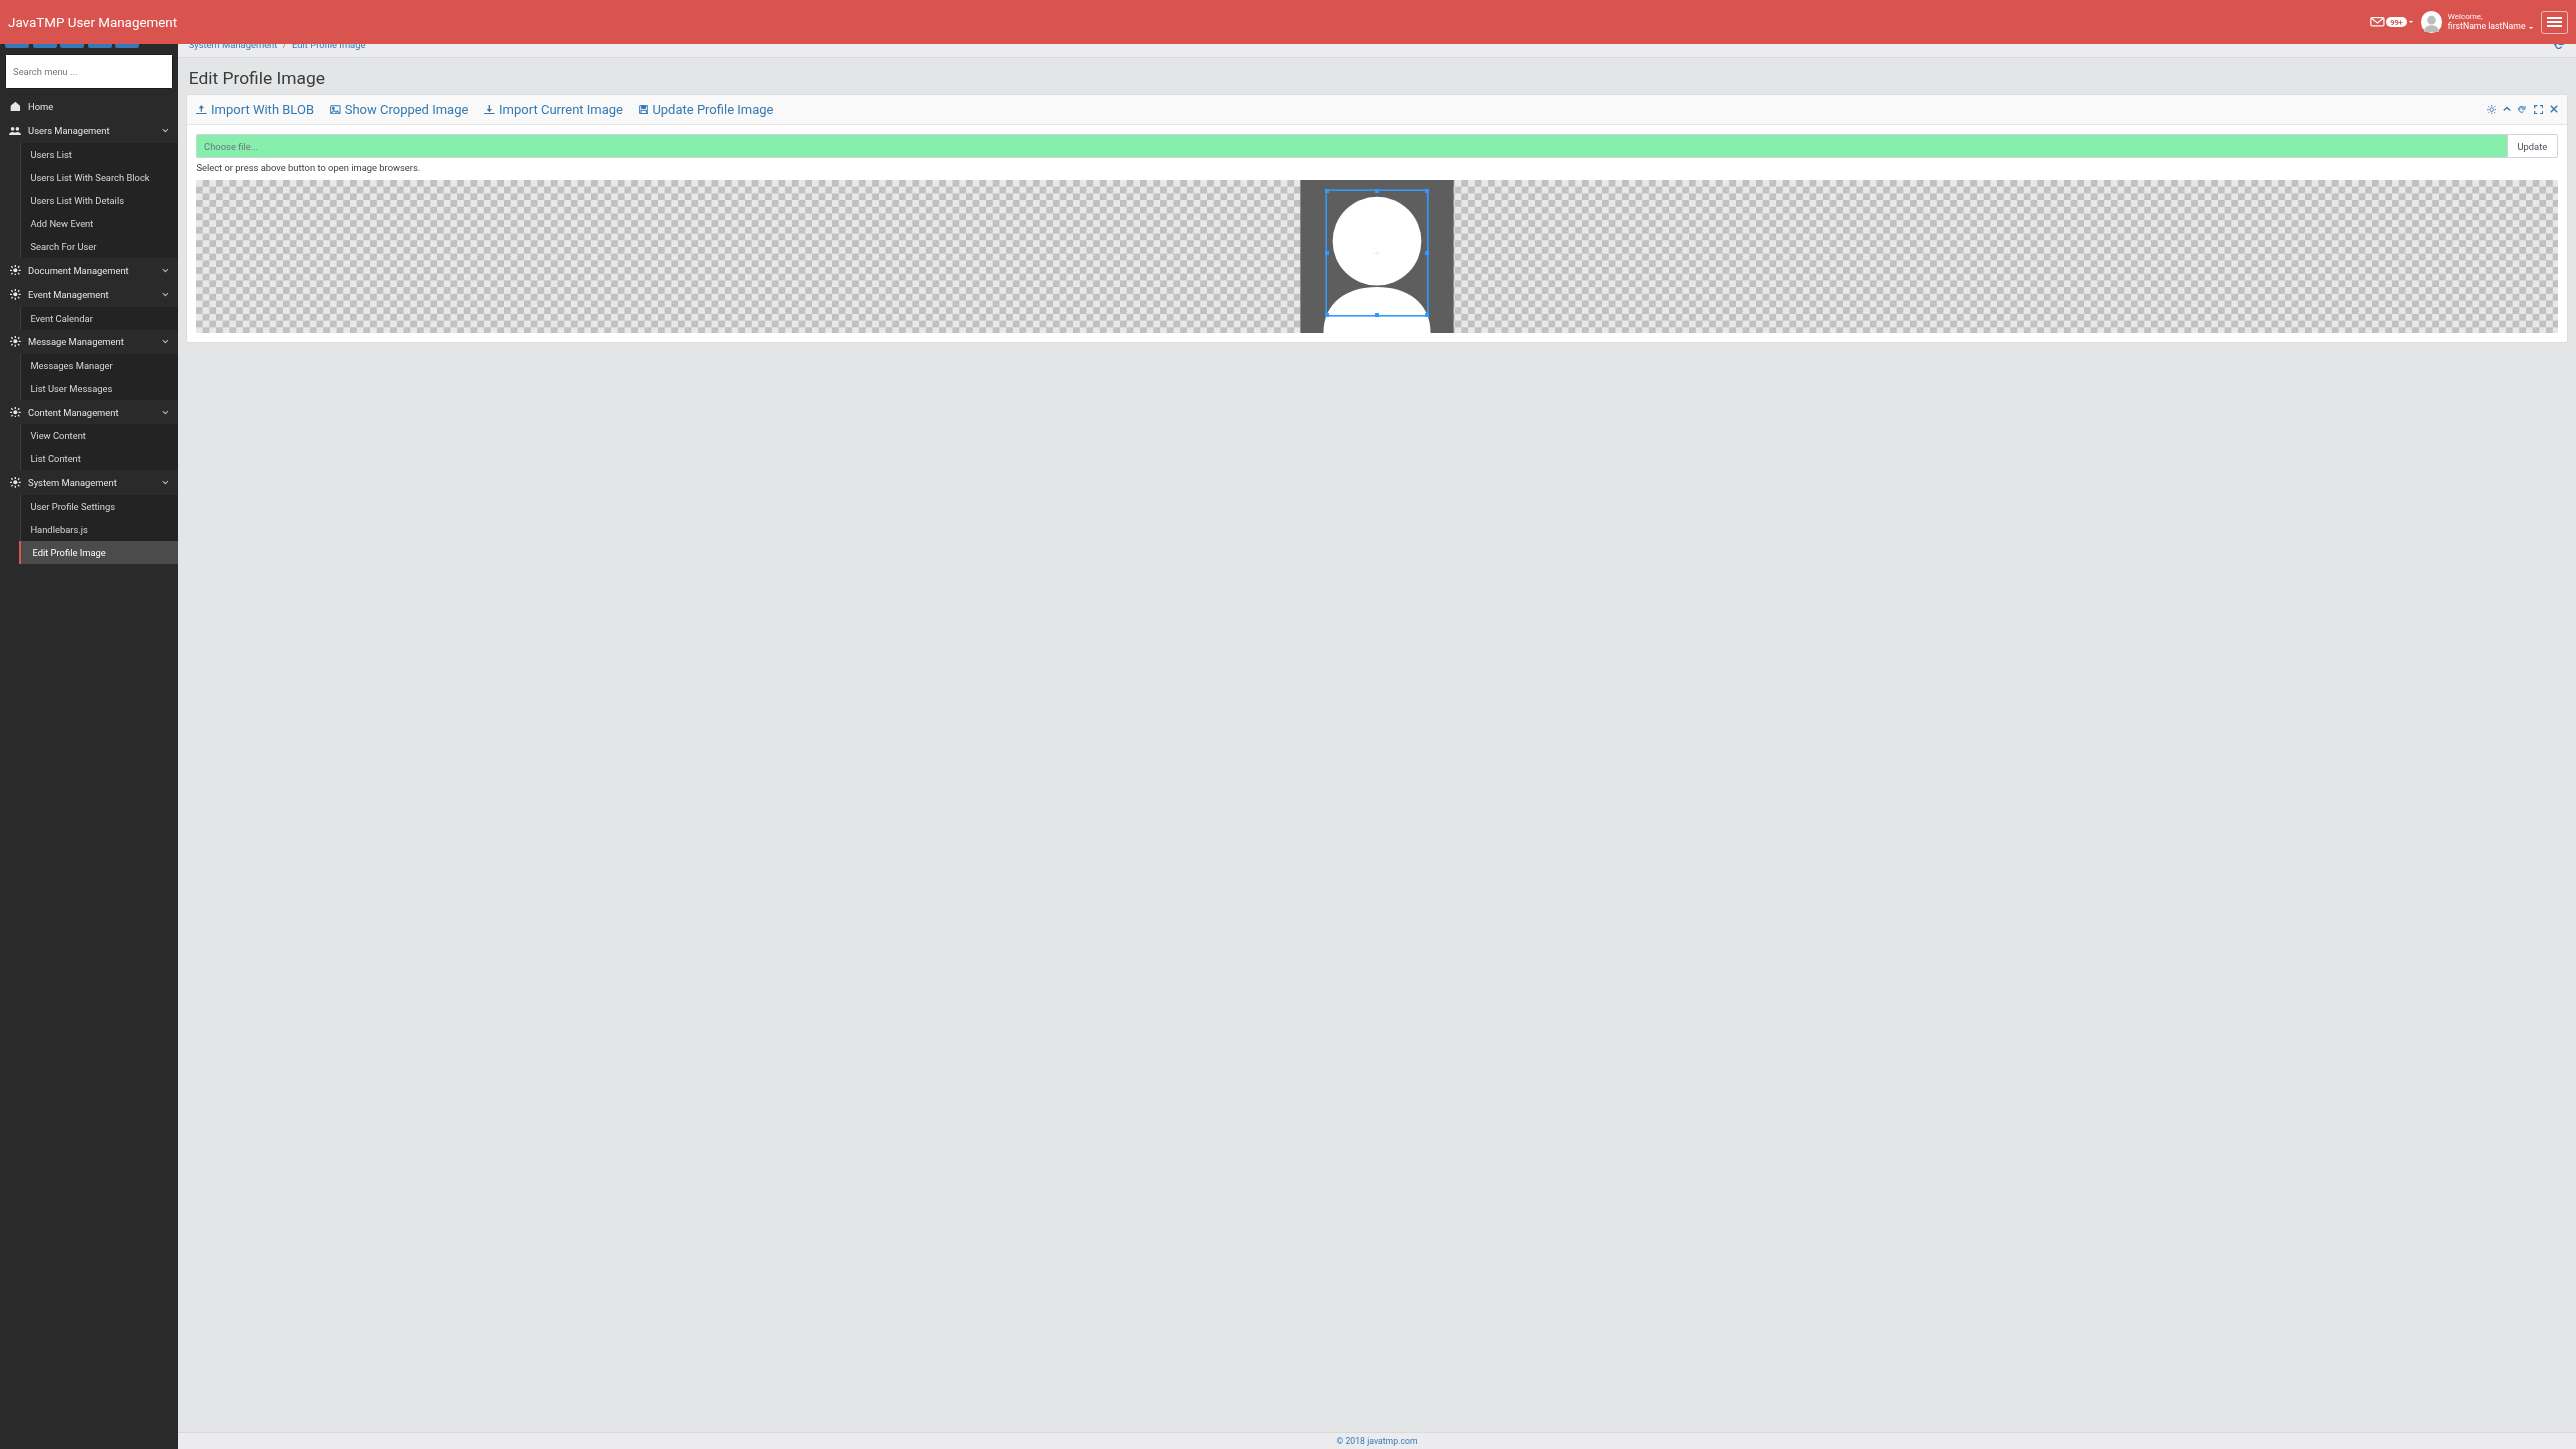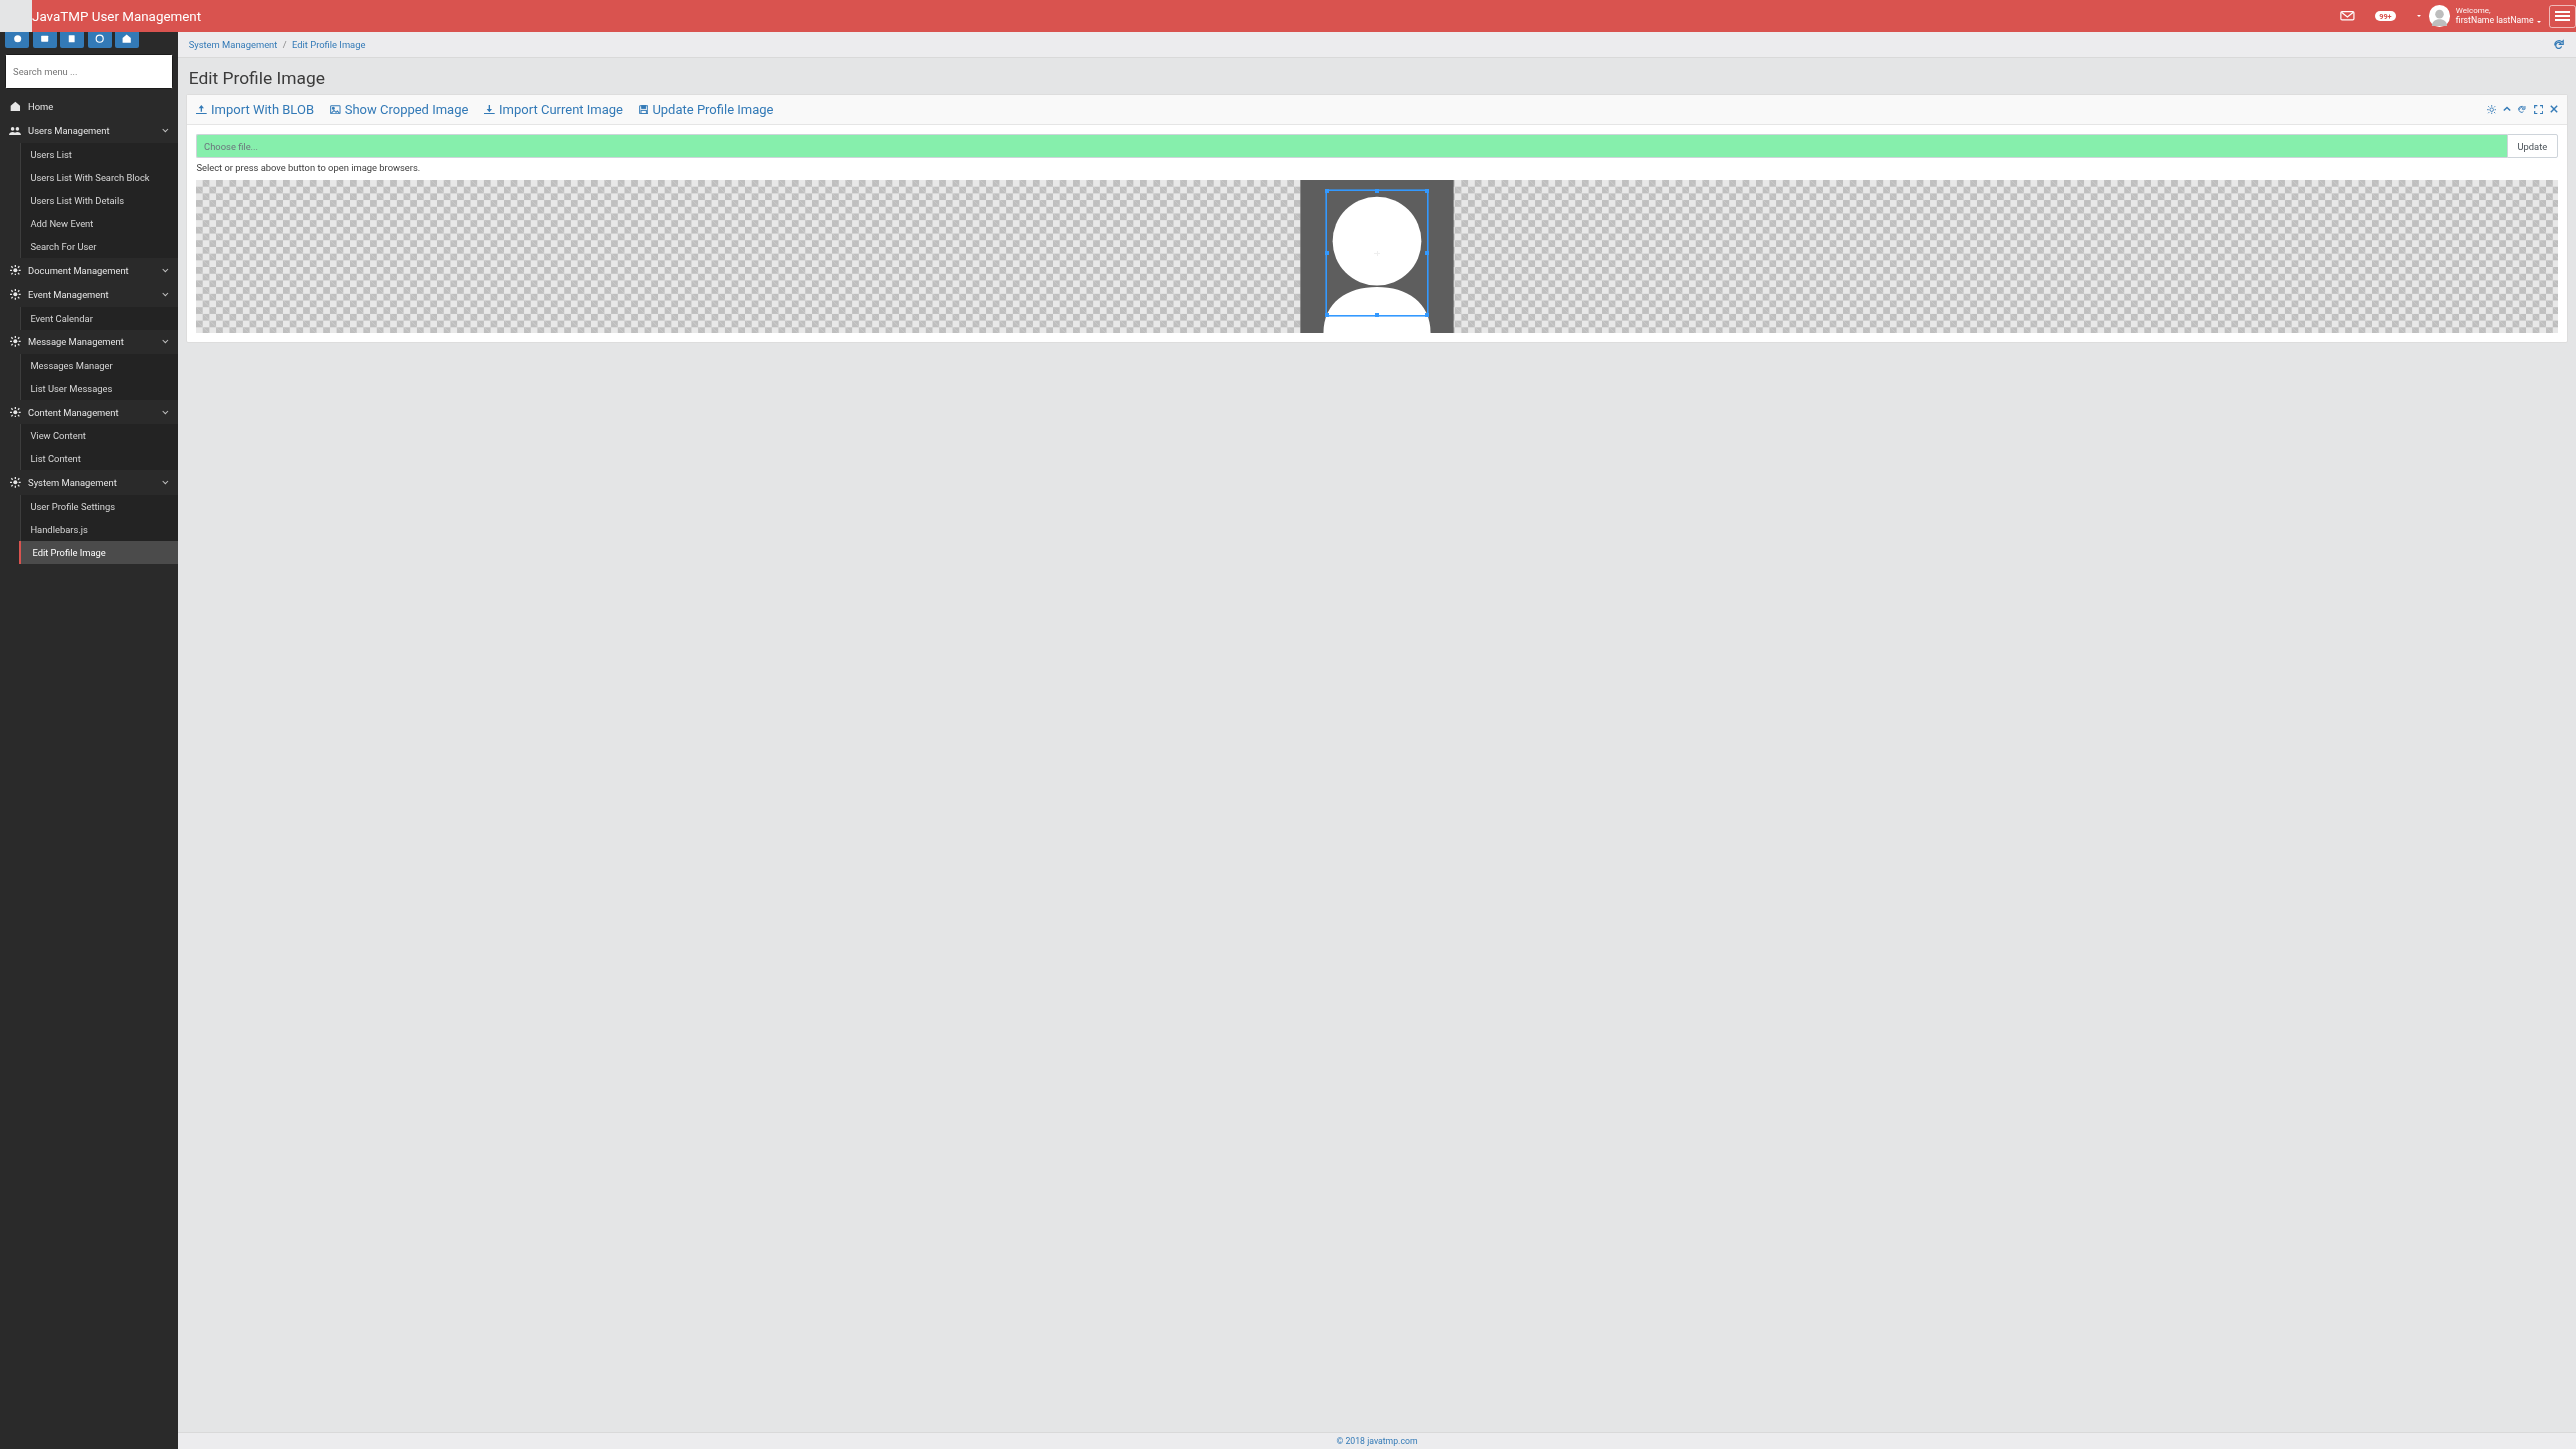--- a/index.html
+++ b/index.html
@@ -1,27 +1,27 @@
 <!DOCTYPE html>
 <html style="font-size:10.7px"><head>
 <meta charset="utf-8">
 <style>
 * { margin: 0; padding: 0; box-sizing: border-box; font-family: -apple-system, BlinkMacSystemFont, "Segoe UI", Roboto, "Helvetica Neue", Arial, sans-serif; }
 html, body { width: 100%; height: 100%; background: #e4e5e6; overflow: hidden; }
 
 
 .navbar {
   position: fixed; top: 0; left: 0; right: 0;
-  height: 32px; background: #D9534F; color: #fff;
+  height: 44px; background: #D9534F; color: #fff;
   display: flex; align-items: center; justify-content: space-between;
-  padding: 0 0; z-index: 100; margin-left: 32px;
+  padding: 0 8px; z-index: 100;
 }
 .navbar-brand { font-size: 13.4px; font-weight: 400; color: #fff; }
 .navbar-right { display: flex; align-items: center; gap: 8px; }
-.mail-block { display: flex; align-items: center; gap: 20px; cursor: pointer; }
+.mail-block { display: flex; align-items: center; gap: 1px; cursor: pointer; }
 .mail-badge { background: #fff; color: #D9534F; border-radius: 6.7px; font-size: 7.4px; font-weight: 700; padding: 0.7px 4px; }
 .caret-down { width: 0; height: 0; border-left: 2.7px solid transparent; border-right: 2.7px solid transparent; border-top: 2.7px solid #fff; display: inline-block; margin-left: 1.3px; }
 .user-block { display: flex; align-items: center; gap: 5.4px; cursor: pointer; }
 .avatar-sm { width: 21.5px; height: 21.5px; border-radius: 50%; background: #fff; display: flex; align-items: center; justify-content: center; }
 .avatar-sm svg { width: 19px; height: 19px; }
 .user-text { line-height: 1.1; font-size: 8.7px; }
 .user-text .welcome { font-size: 8px; opacity: .95; }
 .hamburger { width: 27px; height: 23px; border: 0.7px solid rgba(255,255,255,.6); border-radius: 2.7px; display: flex; flex-direction: column; justify-content: center; align-items: center; gap: 2.7px; cursor: pointer; }
 .hamburger span { display: block; width: 14.8px; height: 1.3px; background: #fff; }
 

